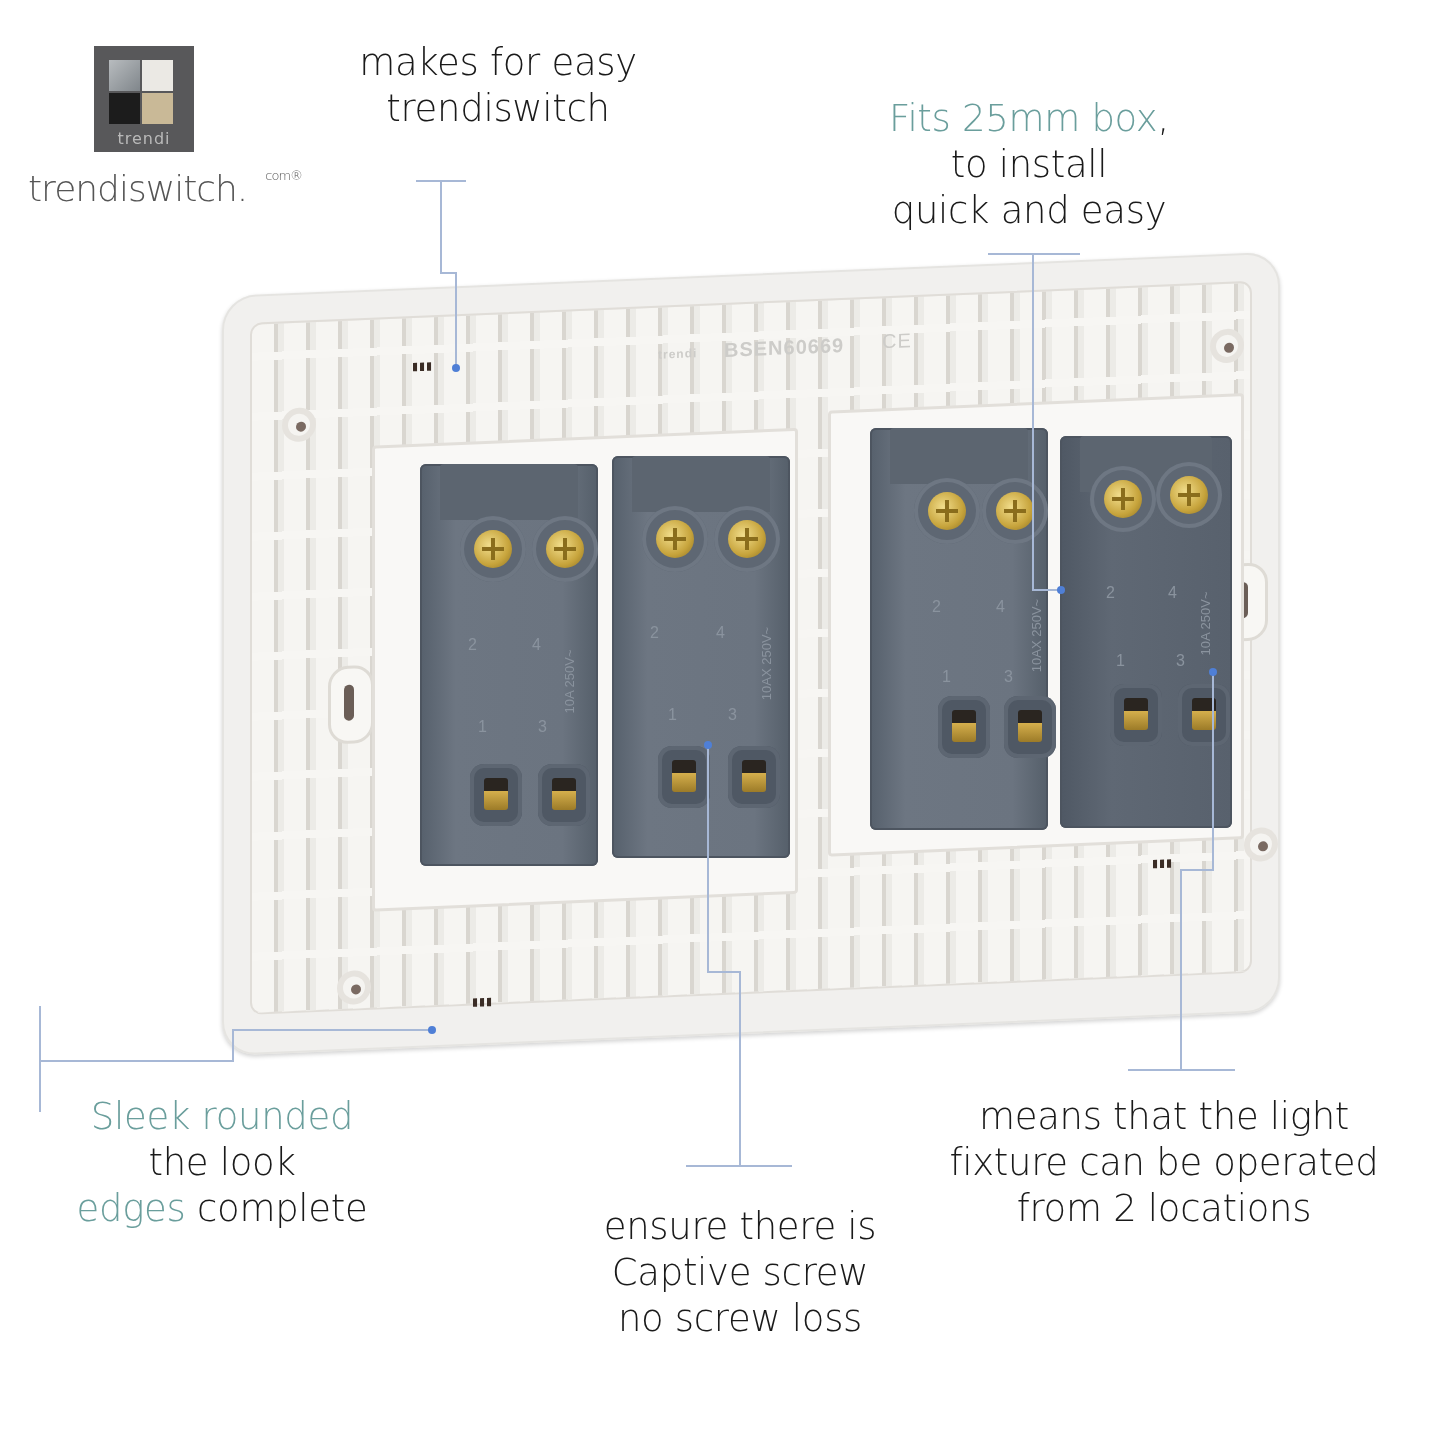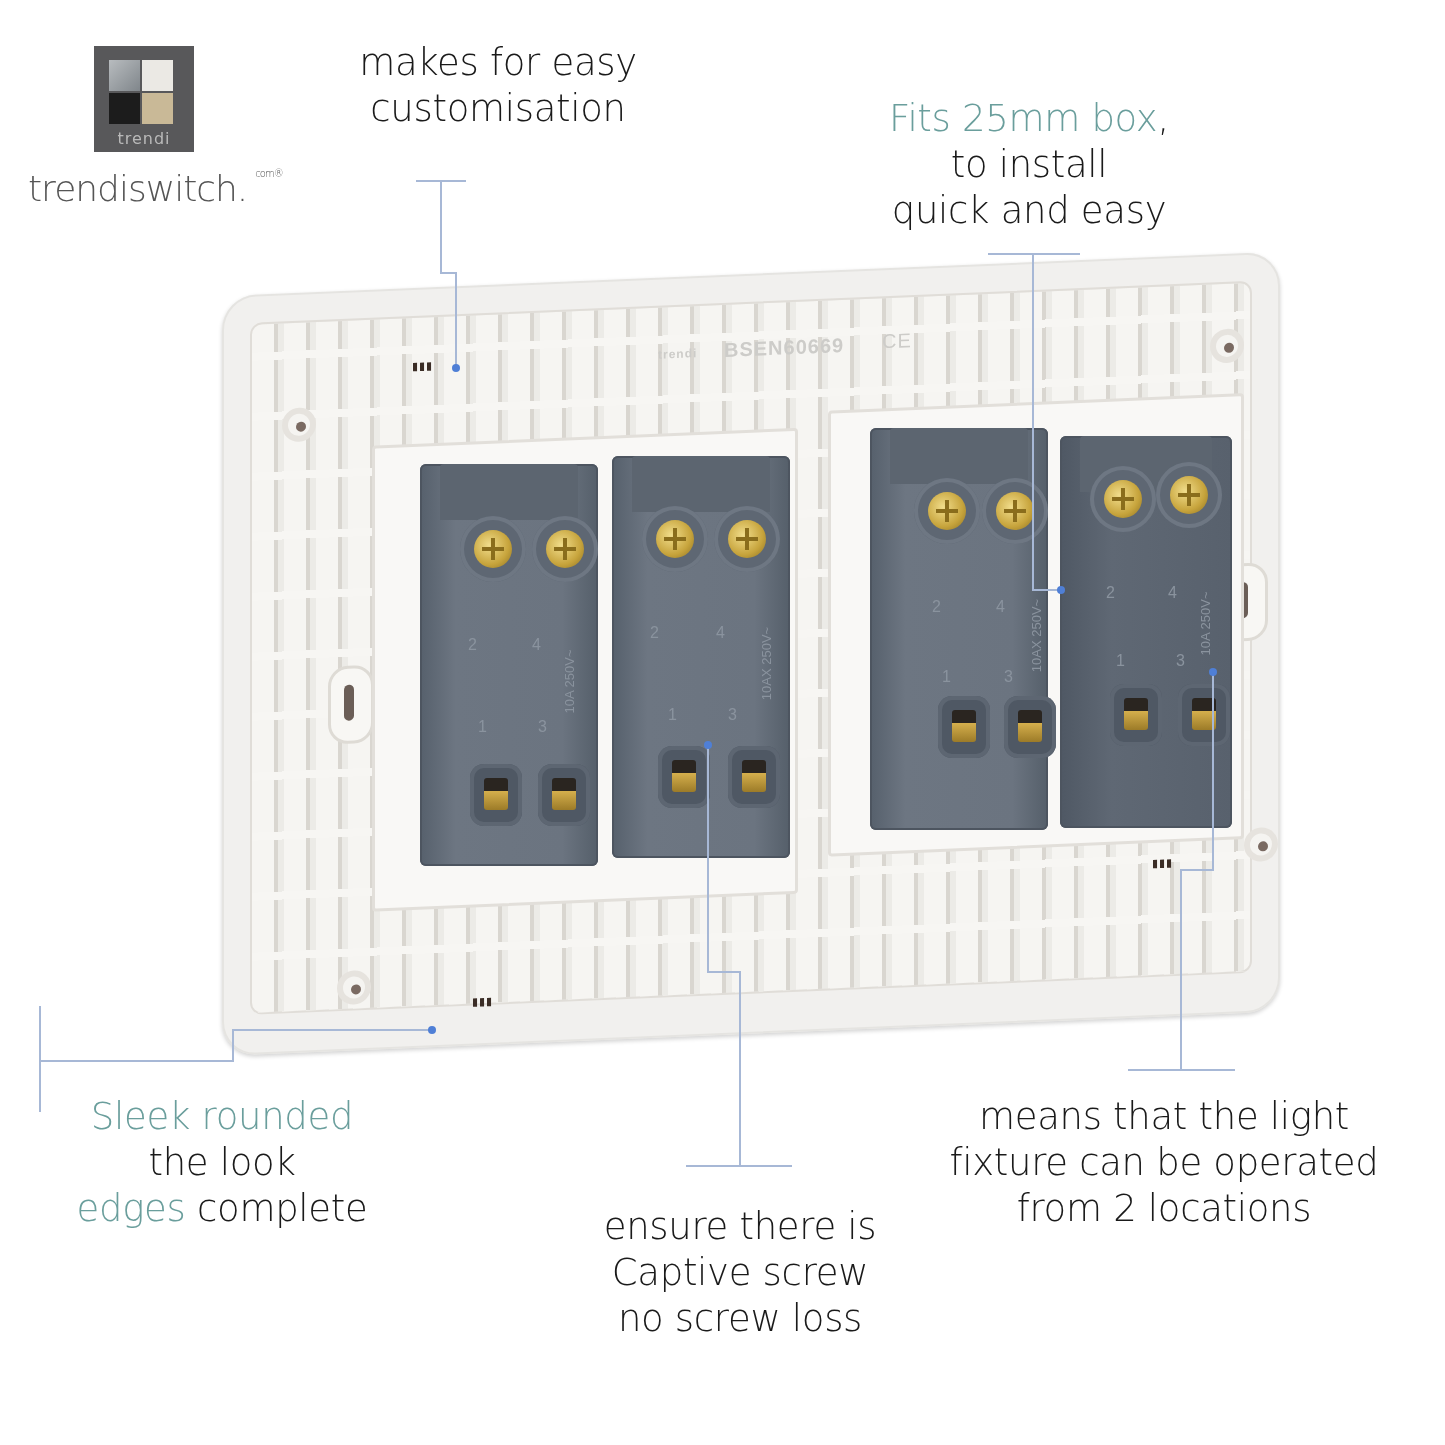--- a/index.html
+++ b/index.html
@@ -4,21 +4,21 @@
 <style>
   html,body{margin:0;padding:0;background:#fff;}
   body{width:1445px;height:1445px;position:relative;overflow:hidden;font-family:"DejaVu Sans","Liberation Sans",sans-serif;}
   .callout{position:absolute;text-align:center;font-size:37px;line-height:46px;color:#1a1a1a;font-weight:300;letter-spacing:-0.3px;}
   .accent{color:#6a9e9c;}
   
   .logo-box{position:absolute;left:94px;top:46px;width:100px;height:106px;background:#58585a;}
   .logo-q{position:absolute;width:31px;height:31px;}
   .logo-word{position:absolute;left:0;right:0;bottom:4px;text-align:center;color:#b9b9b9;font-size:16px;letter-spacing:1px;font-family:"DejaVu Sans",sans-serif;}
   .brand{position:absolute;left:28px;top:168px;font-size:36px;color:#555;font-family:"DejaVu Sans",sans-serif;font-weight:200;letter-spacing:-1px;}
-  .brand sup{font-size:10px;vertical-align:top;margin-left:8px;}
+  .brand sup{font-size:13px;vertical-align:top;margin-left:18px;}
   
   .plate{position:absolute;left:222px;top:296px;width:1058px;height:760px;background:#f1f0ee;border-radius:34px;transform:skewY(-2.4deg);transform-origin:0 0;box-shadow:0 2px 4px rgba(0,0,0,.18),inset 0 0 0 2px #e5e4e1;}
   .plate-inner{position:absolute;left:28px;top:28px;right:28px;bottom:40px;background:
      repeating-linear-gradient(90deg,#f6f5f2 0 22px,#d9d6d0 22px 26px,#ecebe7 26px 32px),#ecebe7;border-radius:12px;border:2px solid #e0ddd8;}
   .plate-grid{position:absolute;inset:0;background:repeating-linear-gradient(0deg,transparent 0 52px,#f7f6f3 52px 60px);}
   .hole{position:absolute;width:34px;height:34px;border-radius:50%;background:#f5f4f1;border:6px solid #e6e3de;box-sizing:border-box;}
   .hole::after{content:"";position:absolute;left:8px;top:8px;width:10px;height:10px;border-radius:50%;background:#7a6a62;}
   .slot{position:absolute;width:40px;height:72px;border-radius:20px;background:#f8f7f4;border:3px solid #dedbd5;}
   .slot::after{content:"";position:absolute;left:13px;top:16px;width:10px;height:36px;border-radius:5px;background:#6b5e57;}
   .recess{position:absolute;background:#f9f8f6;border:3px solid #e2dfda;border-radius:4px;}
@@ -157,21 +157,21 @@
     <circle cx="456" cy="368" r="4"></circle>
     <circle cx="1061" cy="590" r="4"></circle>
     <circle cx="432" cy="1030" r="4"></circle>
     <circle cx="708" cy="745" r="4"></circle>
     <circle cx="1213" cy="672" r="4"></circle>
   </g>
 </svg>
 
 <div class="callout" style="left:300px;top:40px;width:396px;">
   <div>makes for easy</div>
-  <div>customisation</div>
+  <div>trendiswitch</div>
 </div>
 
 <div class="callout" style="left:856px;top:96px;width:346px;">
   <div><span class="accent">Fits 25mm box</span><span>,</span></div>
   <div>to install</div>
   <div>quick and easy</div>
 </div>
 
 <div class="callout" style="left:52px;top:1094px;width:340px;">
   <div class="accent">Sleek rounded</div>

